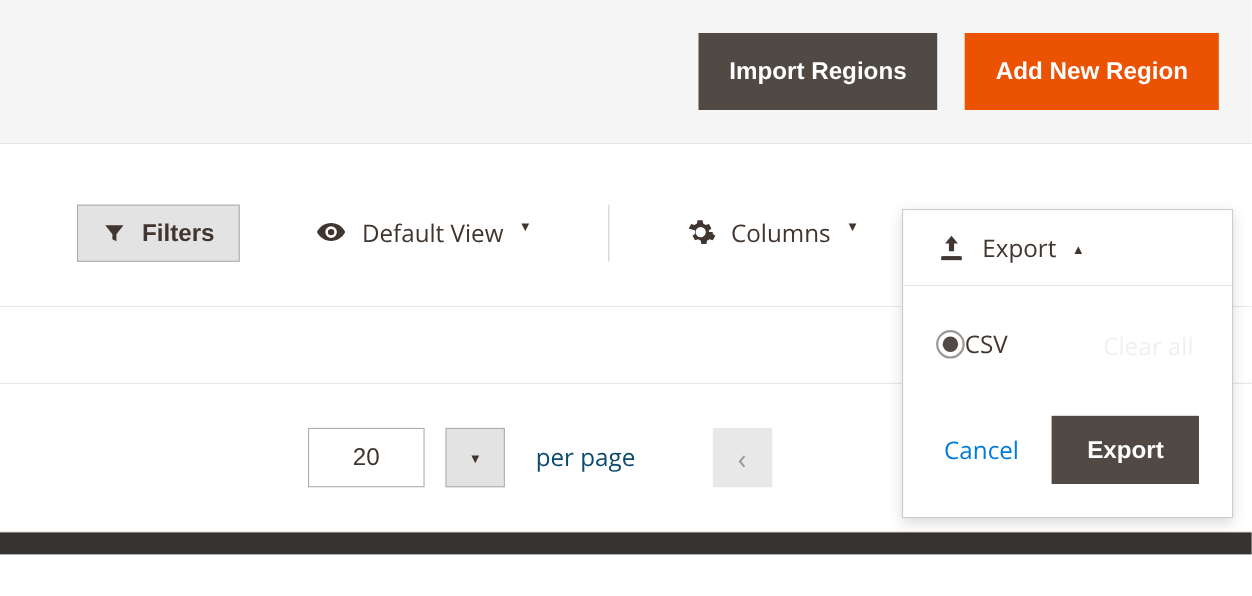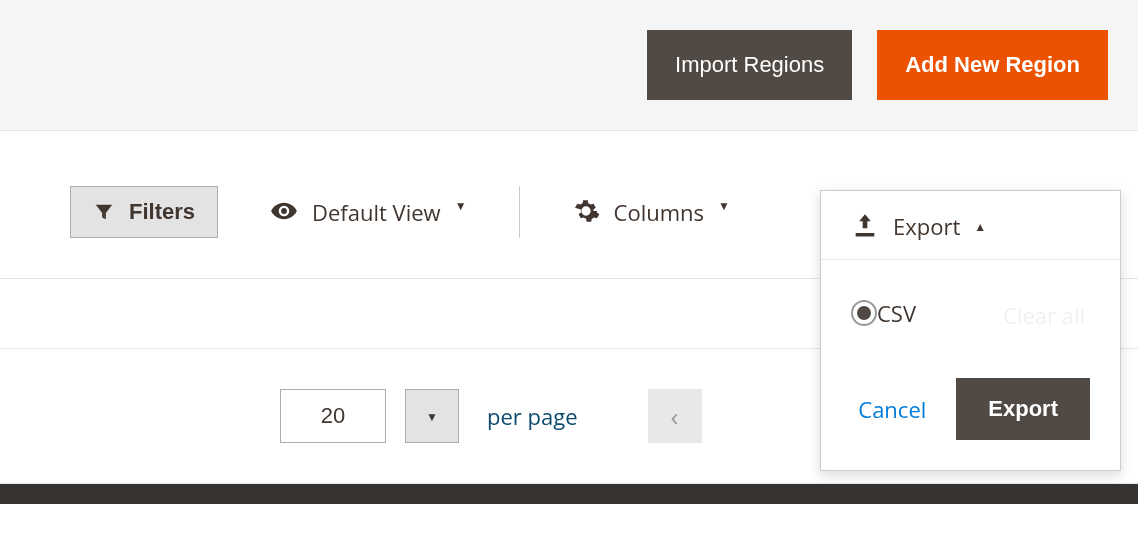--- a/index.html
+++ b/index.html
@@ -22,38 +22,38 @@
       justify-content: flex-end;
       gap: 25px;
       border-bottom: 1px solid #e5e5e5;
     }
     .btn-secondary {
       background: #514943;
       color: #fff;
       border: none;
       padding: 22px 28px;
       font-size: 22px;
-      font-weight: 400;
+      font-weight: 700;
       cursor: pointer;
     }
     .btn-primary {
       background: #eb5202;
       color: #fff;
       border: none;
       padding: 22px 28px;
       font-size: 22px;
       font-weight: 600;
       cursor: pointer;
     }
     .toolbar {
       background: #fff;
       padding: 55px 50px 40px 70px;
       display: flex;
       align-items: center;
-      gap: 40px;
+      gap: 57px;
       position: relative;
     }
     .filters-btn {
       background: #e3e3e3;
       border: 1px solid #adadad;
       padding: 12px 22px;
       display: flex;
       align-items: center;
       gap: 14px;
       cursor: pointer;

